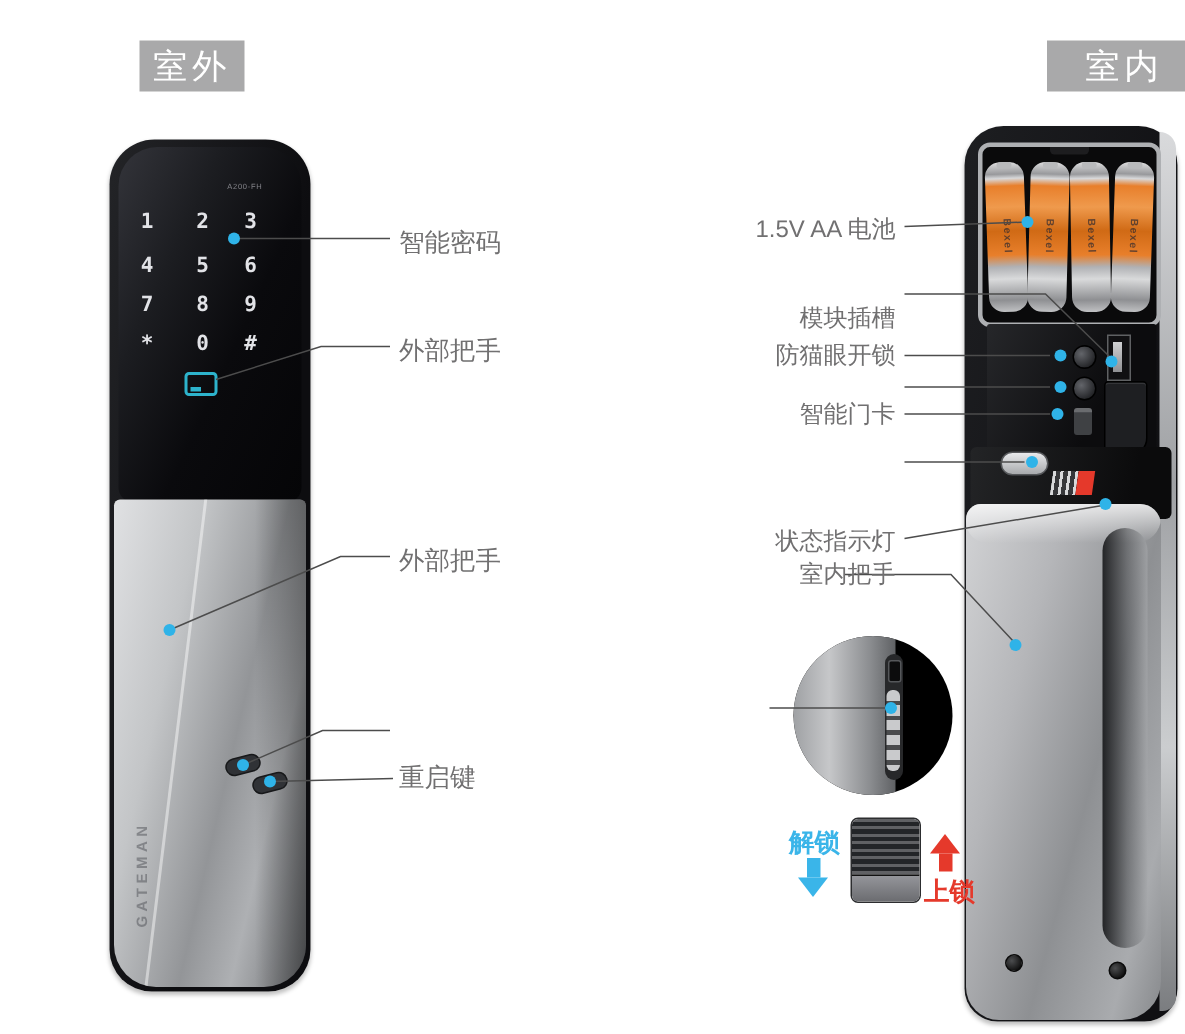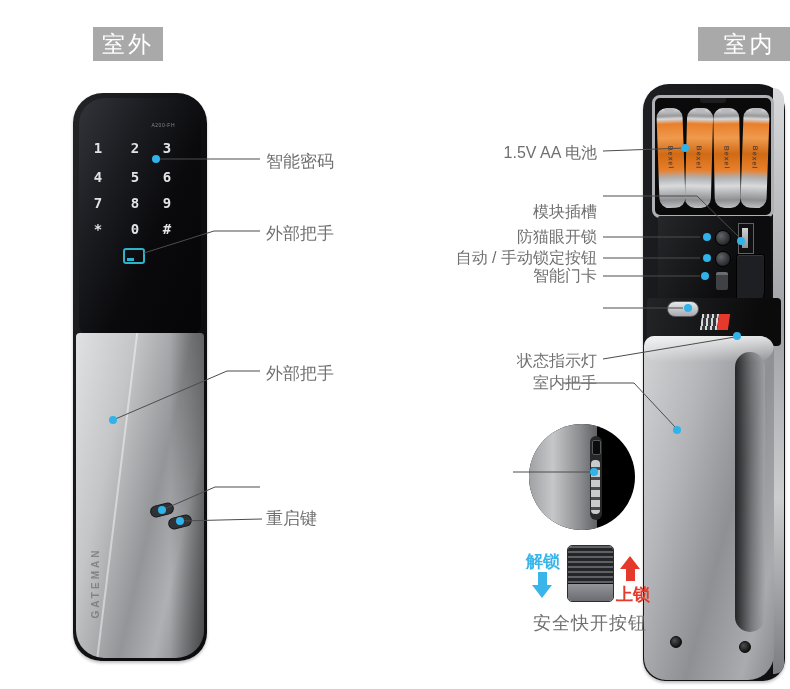--- a/index.html
+++ b/index.html
@@ -241,30 +241,28 @@
   </svg>
 
   <div class="lbl lbl-l" style="left:266px;top:150px">智能密码</div>
   <div class="lbl lbl-l" style="left:266px;top:222px">外部把手</div>
   <div class="lbl lbl-l" style="left:266px;top:362px">外部把手</div>
   <div class="lbl lbl-l" style="left:266px;top:507px">重启键</div>
 
   <div class="lbl lbl-r" style="top:143px">1.5V AA 电池</div>
   <div class="lbl lbl-r" style="top:202px">模块插槽</div>
   <div class="lbl lbl-r" style="top:227px">防猫眼开锁</div>
-  <div class="lbl lbl-r" style="top:248px">自动 / 手动锁定按钮</div>
   <div class="lbl lbl-r" style="top:266px">智能门卡</div>
   <div class="lbl lbl-r" style="top:351px">状态指示灯</div>
   <div class="lbl lbl-r" style="top:373px">室内把手</div>
 
   <div class="qo-unlock">解锁</div>
   <div class="ar-d-stem"></div>
   <div class="ar-d-tri"></div>
   <div class="qo-btn">
     <div class="qo-btn-top"></div>
     <div class="qo-btn-bot"></div>
   </div>
   <div class="ar-u-tri"></div>
   <div class="ar-u-stem"></div>
   <div class="qo-lock">上锁</div>
-  <div class="qo-caption">安全快开按钮</div>
 
 </div>
 
 </body></html>

